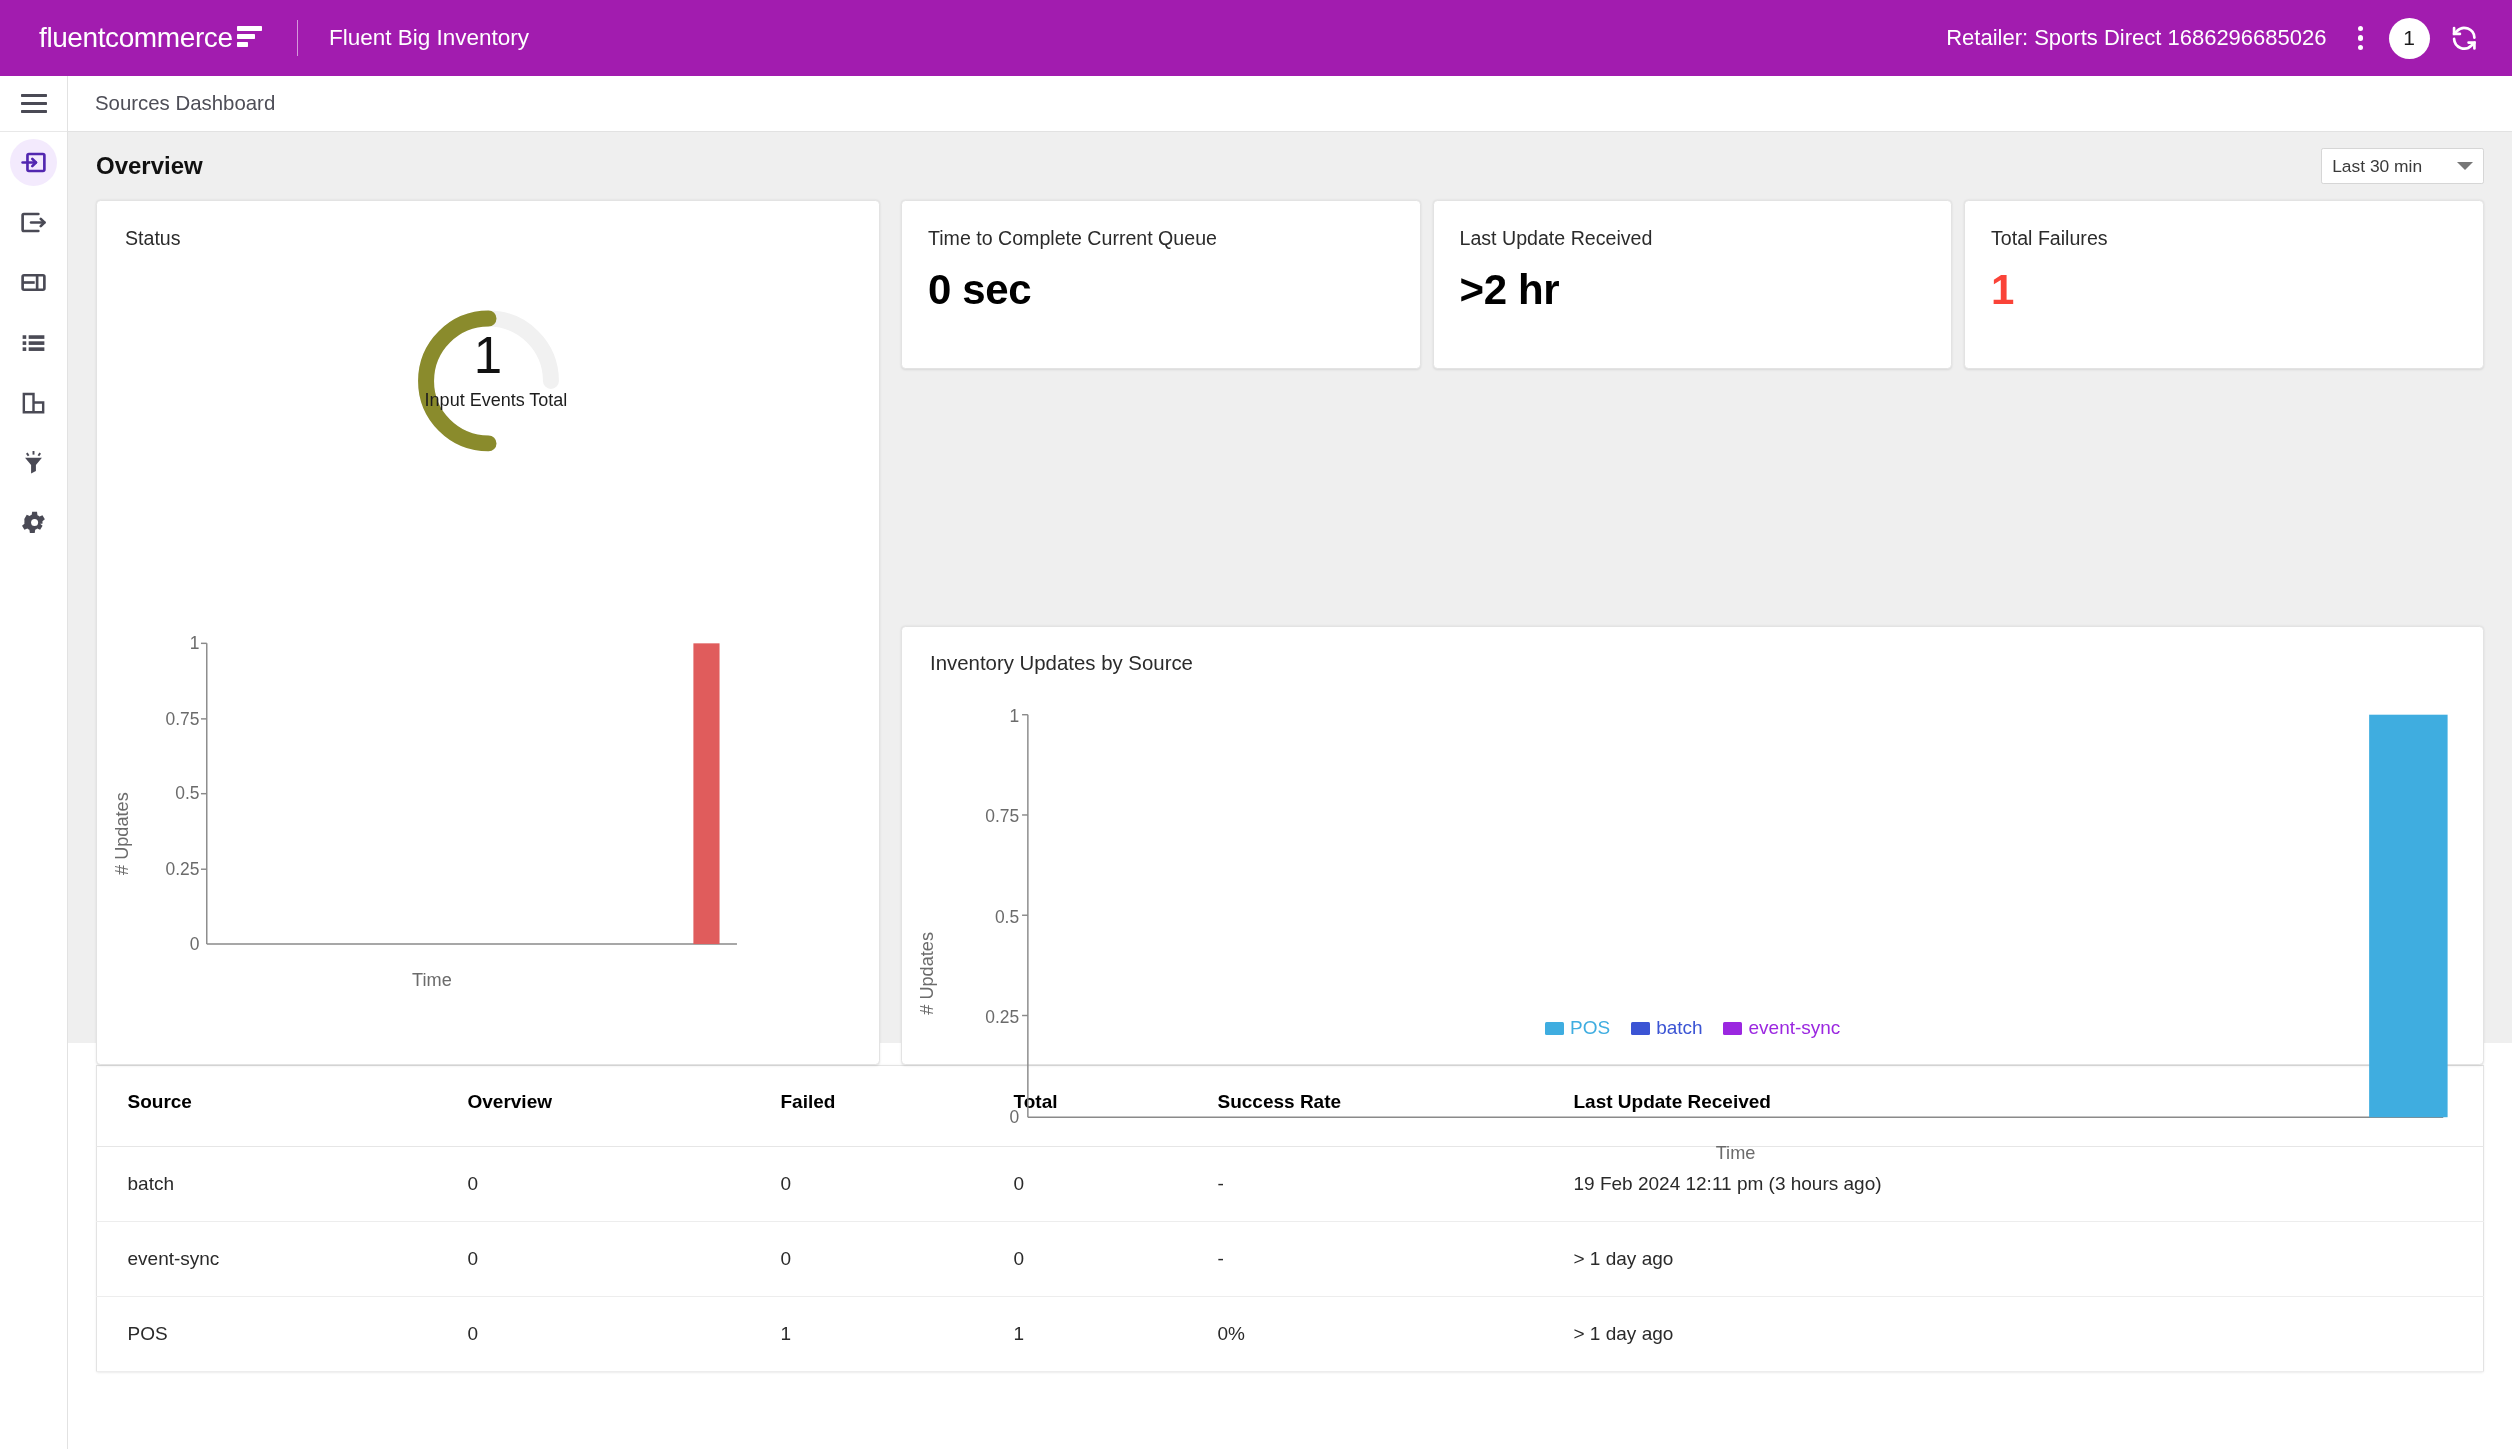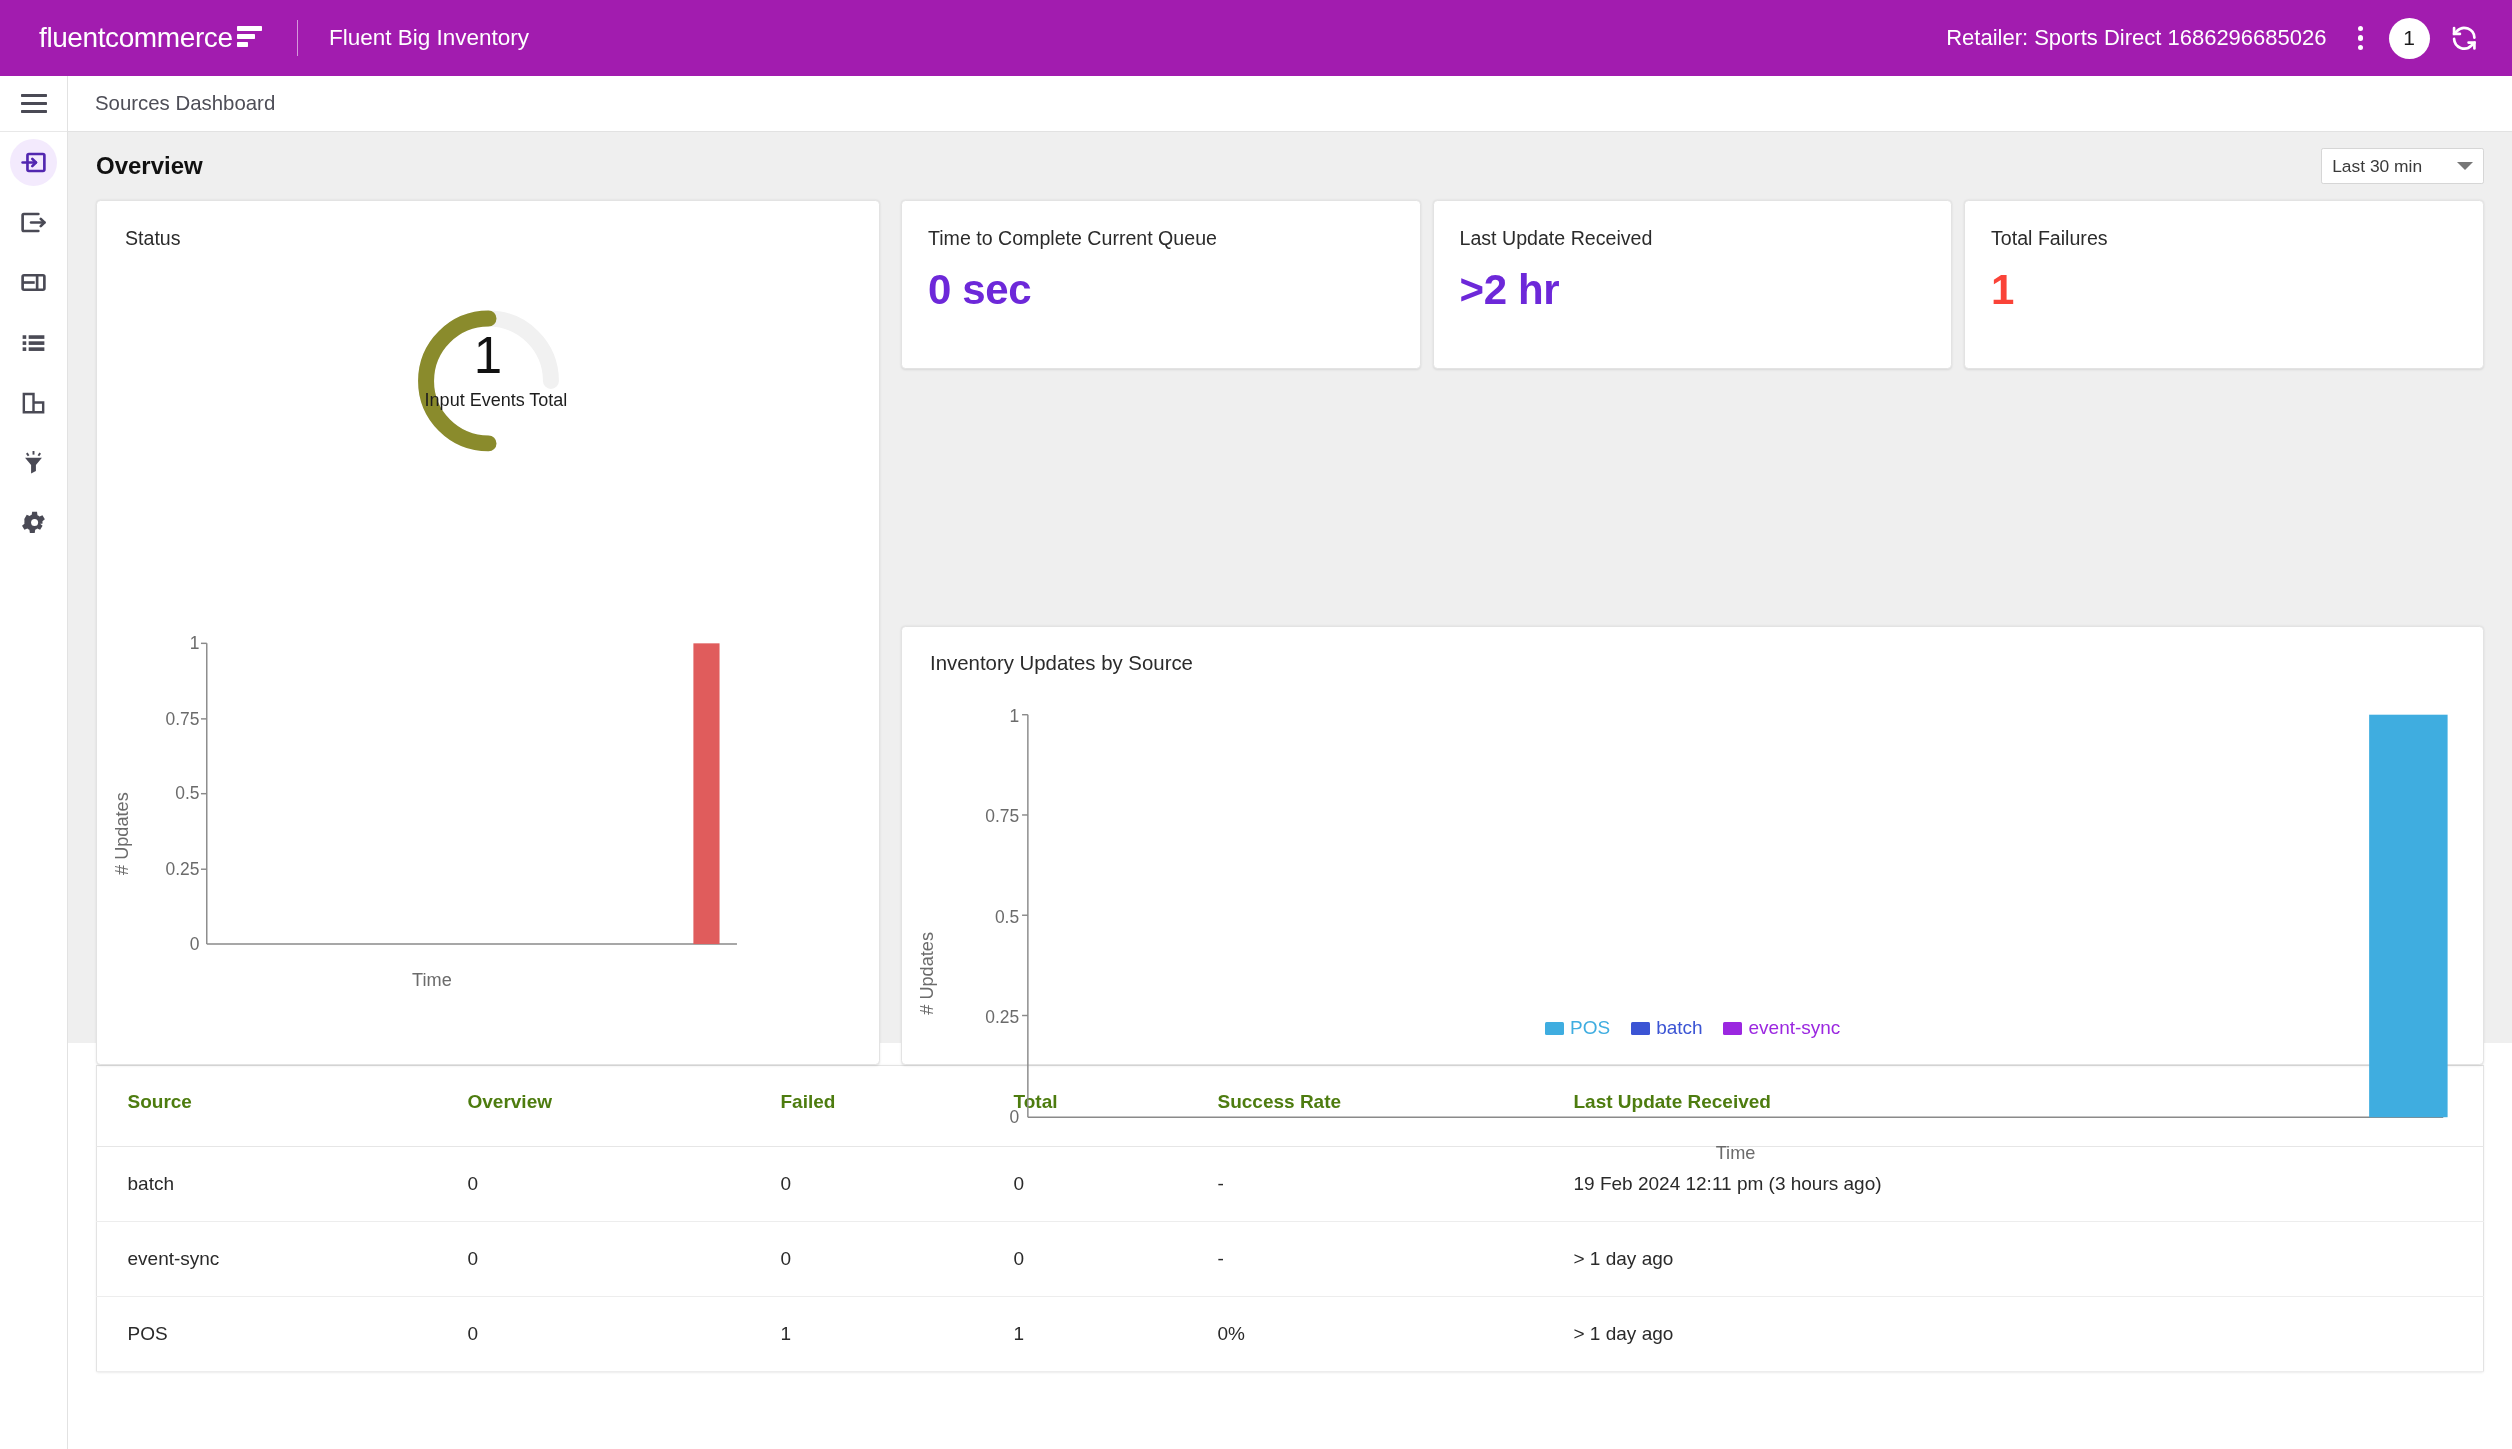--- a/index.html
+++ b/index.html
@@ -95,21 +95,21 @@
     box-shadow: 0 0.7px 2.2px rgba(0,0,0,.10);
   }
   .card-label { font-size: 19.6px; color: #2b2b2b; }
 
   .row1 { display: flex; gap: 8px; }
   .status-card { width: 784px; height: 865px; padding: 26px 28px 0 28px; position: relative; }
 
   .kpi-row { display: flex; gap: 0; margin-left: 13px; flex: 1; }
   .kpi-card { height: 169px; padding: 26px 26px 0 26px; flex: 1; }
   .kpi-card + .kpi-card { margin-left: 11.6px; }
-  .kpi-value { font-size: 42px; font-weight: 700; color: #6d28d9; margin-top: 16px; letter-spacing: -0.4px; }
+  .kpi-value { font-size: 42px; font-weight: 700; color: #000000; margin-top: 16px; letter-spacing: -0.4px; }
   .kpi-value.danger { color: #fa4338; }
 
   .right-col { margin-left: 13px; flex: 1; display: flex; flex-direction: column; }
   .chart-card { flex: 1; margin-top: 13px; padding: 25px 28px 0 28px; position: relative; }
 
   
   .gauge-wrap { position: absolute; left: 0; right: 0; top: 87px; display: flex; justify-content: center; }
   .gauge { position: relative; width: 221px; height: 167px; }
   .gauge-num {
     position: absolute; left: 0; right: 0; top: 38px; text-align: center;
@@ -127,21 +127,21 @@
 
   .legend { display: flex; justify-content: center; gap: 20.4px; margin-top: -4.4px; }
   .legend-item { display: flex; align-items: center; gap: 6.5px; font-size: 19px; cursor: pointer; }
   .legend-swatch { width: 19px; height: 13px; border-radius: 1.5px; display: inline-block; }
 
   
   .sources-head { font-size: 28px; font-weight: 700; color: #111; margin: 29px 0 17.4px 0; }
   table.sources { width: 100%; background: #fff; border-collapse: collapse;
                   border: 0.7px solid #e3e3e3; border-radius: 2.9px; box-shadow: 0 0.7px 2.2px rgba(0,0,0,.08); }
   table.sources th {
-    text-align: left; font-size: 19px; font-weight: 700; color: #4d7c0f;
+    text-align: left; font-size: 19px; font-weight: 700; color: #000000;
     padding: 25px 0 33px 0; border-bottom: 0.7px solid #e6e6e6;
   }
   table.sources td {
     font-size: 19px; color: #2a2a2a; padding: 26px 0; border-bottom: 0.7px solid #ededed;
   }
   table.sources th:first-child, table.sources td:first-child { padding-left: 30.5px; }
   td.danger, .danger-text { color: #f5352a; }
   .col-source { width: 371px; } .col-complete { width: 313px; }
   .col-failed { width: 233px; } .col-total { width: 204px; } .col-rate { width: 356px; }
 </style>

